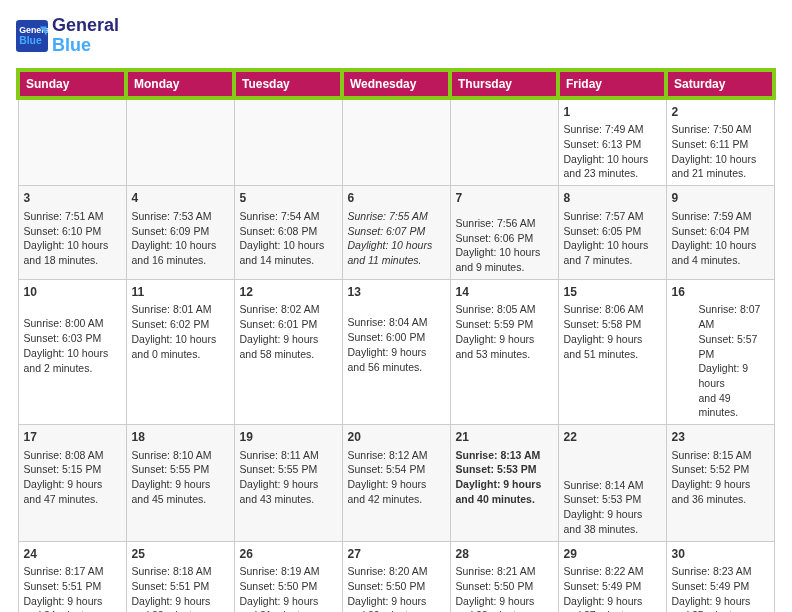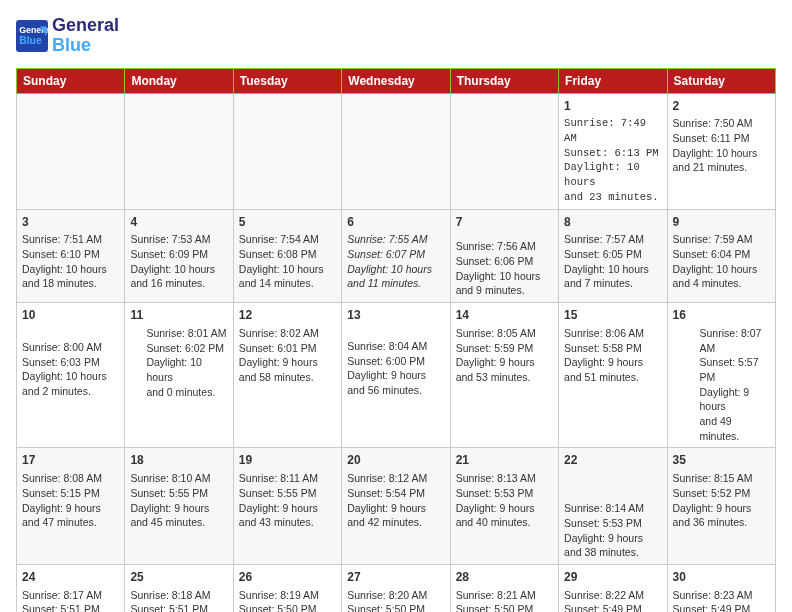--- a/index.html
+++ b/index.html
@@ -44,27 +44,27 @@
       justify-content: space-between;
       align-items: flex-start;
       margin-bottom: 0;
     }
     .calendar {
       width: 100%;
       border-collapse: collapse;
       font-size: 11px;
     }
     .calendar th {
-      background: #b91c1c;
+      background: #be185d;
       color: #fff;
       text-align: left;
       padding: 5px 6px;
       font-size: 12px;
       font-weight: bold;
-      border: 1px solid #84cc16;
+      border: 4px solid #84cc16;
     }
     .calendar td {
       vertical-align: top;
       border: 1px solid #ccc;
       padding: 4px 5px;
       width: calc(100% / 7);
       min-height: 80px;
       background: #fff;
       color: #333;
       line-height: 1.4;
@@ -126,21 +126,21 @@
     </thead>
     <tbody id="calendar-body">
     <tr>
           <td class="empty"></td>
           <td class="empty"></td>
           <td class="empty"></td>
           <td class="empty"></td>
           <td class="empty"></td>
           <td>
             <span class="day-number">1</span>
-            <div class="day-info" style="white-space: pre-line; font-family: Liberation Mono, monospace;">Sunrise: 7:49 AM
+            <div class="day-info" style="white-space: pre-line;">Sunrise: 7:49 AM
 Sunset: 6:13 PM
 Daylight: 10 hours
 and 23 minutes.</div>
           </td>
           <td>
             <span class="day-number">2</span>
             <div class="day-info" style="white-space: pre-line;">Sunrise: 7:50 AM
 Sunset: 6:11 PM
 Daylight: 10 hours
 and 21 minutes.</div>
@@ -200,21 +200,21 @@
         <tr>
           <td>
             <span class="day-number">10</span>
             <div class="day-info" style="white-space: pre-line; margin-top: 16px;">Sunrise: 8:00 AM
 Sunset: 6:03 PM
 Daylight: 10 hours
 and 2 minutes.</div>
           </td>
           <td>
             <span class="day-number">11</span>
-            <div class="day-info" style="white-space: pre-line; margin-left: 16px;">Sunrise: 8:01 AM
+            <div class="day-info" style="white-space: pre-line;">Sunrise: 8:01 AM
 Sunset: 6:02 PM
 Daylight: 10 hours
 and 0 minutes.</div>
           </td>
           <td>
             <span class="day-number">12</span>
             <div class="day-info" style="white-space: pre-line;">Sunrise: 8:02 AM
 Sunset: 6:01 PM
 Daylight: 9 hours
 and 58 minutes.</div>
@@ -272,34 +272,34 @@
           </td>
           <td class="shaded">
             <span class="day-number">20</span>
             <div class="day-info" style="white-space: pre-line;">Sunrise: 8:12 AM
 Sunset: 5:54 PM
 Daylight: 9 hours
 and 42 minutes.</div>
           </td>
           <td class="shaded">
             <span class="day-number">21</span>
-            <div class="day-info" style="white-space: pre-line;">Sunrise: 8:13 AM
+            <div class="day-info" style="white-space: pre-line; font-weight: bold;">Sunrise: 8:13 AM
 Sunset: 5:53 PM
 Daylight: 9 hours
 and 40 minutes.</div>
           </td>
           <td class="shaded">
             <span class="day-number">22</span>
             <div class="day-info" style="white-space: pre-line; margin-top: 32px;">Sunrise: 8:14 AM
 Sunset: 5:53 PM
 Daylight: 9 hours
 and 38 minutes.</div>
           </td>
           <td class="shaded">
-            <span class="day-number">35</span>
+            <span class="day-number">23</span>
             <div class="day-info" style="white-space: pre-line;">Sunrise: 8:15 AM
 Sunset: 5:52 PM
 Daylight: 9 hours
 and 36 minutes.</div>
           </td>
         </tr>
         <tr>
           <td>
             <span class="day-number">24</span>
             <div class="day-info" style="white-space: pre-line;">Sunrise: 8:17 AM

